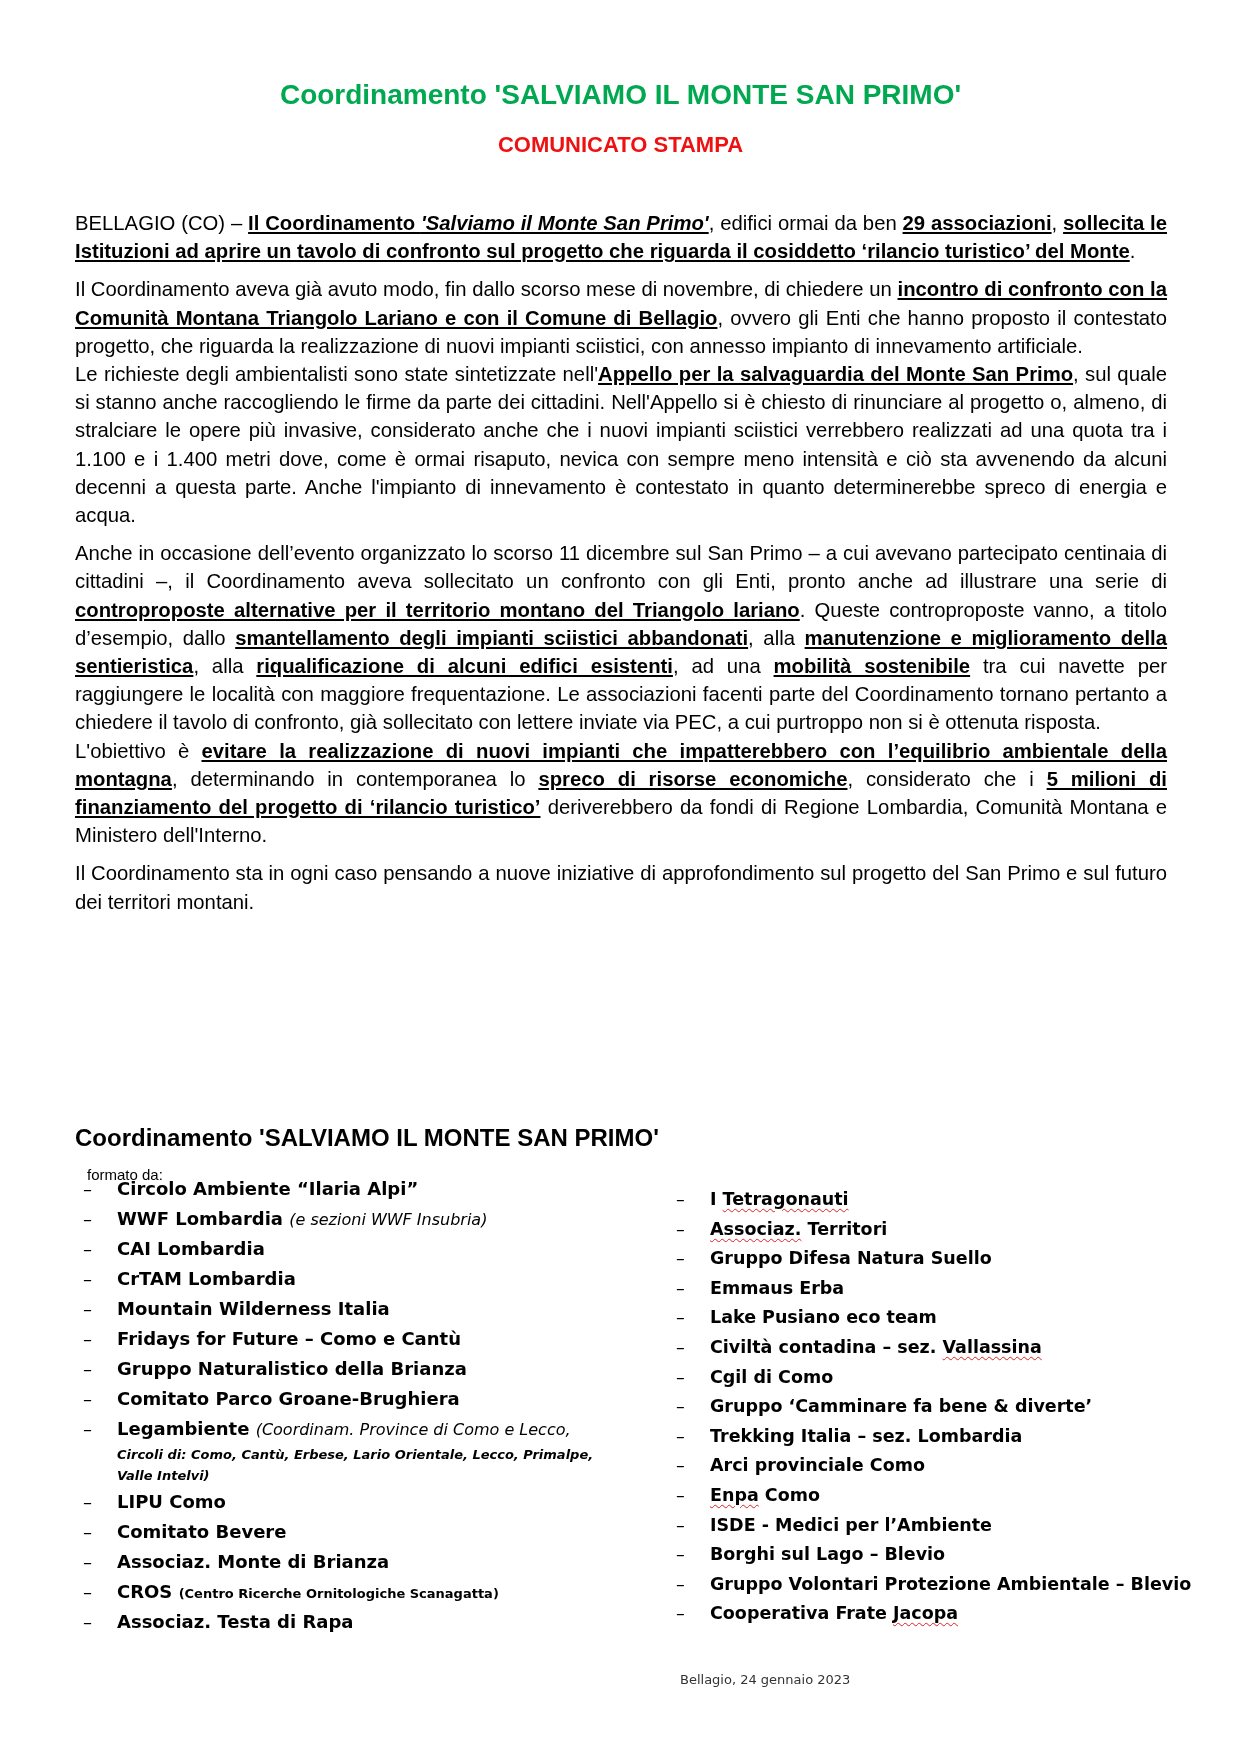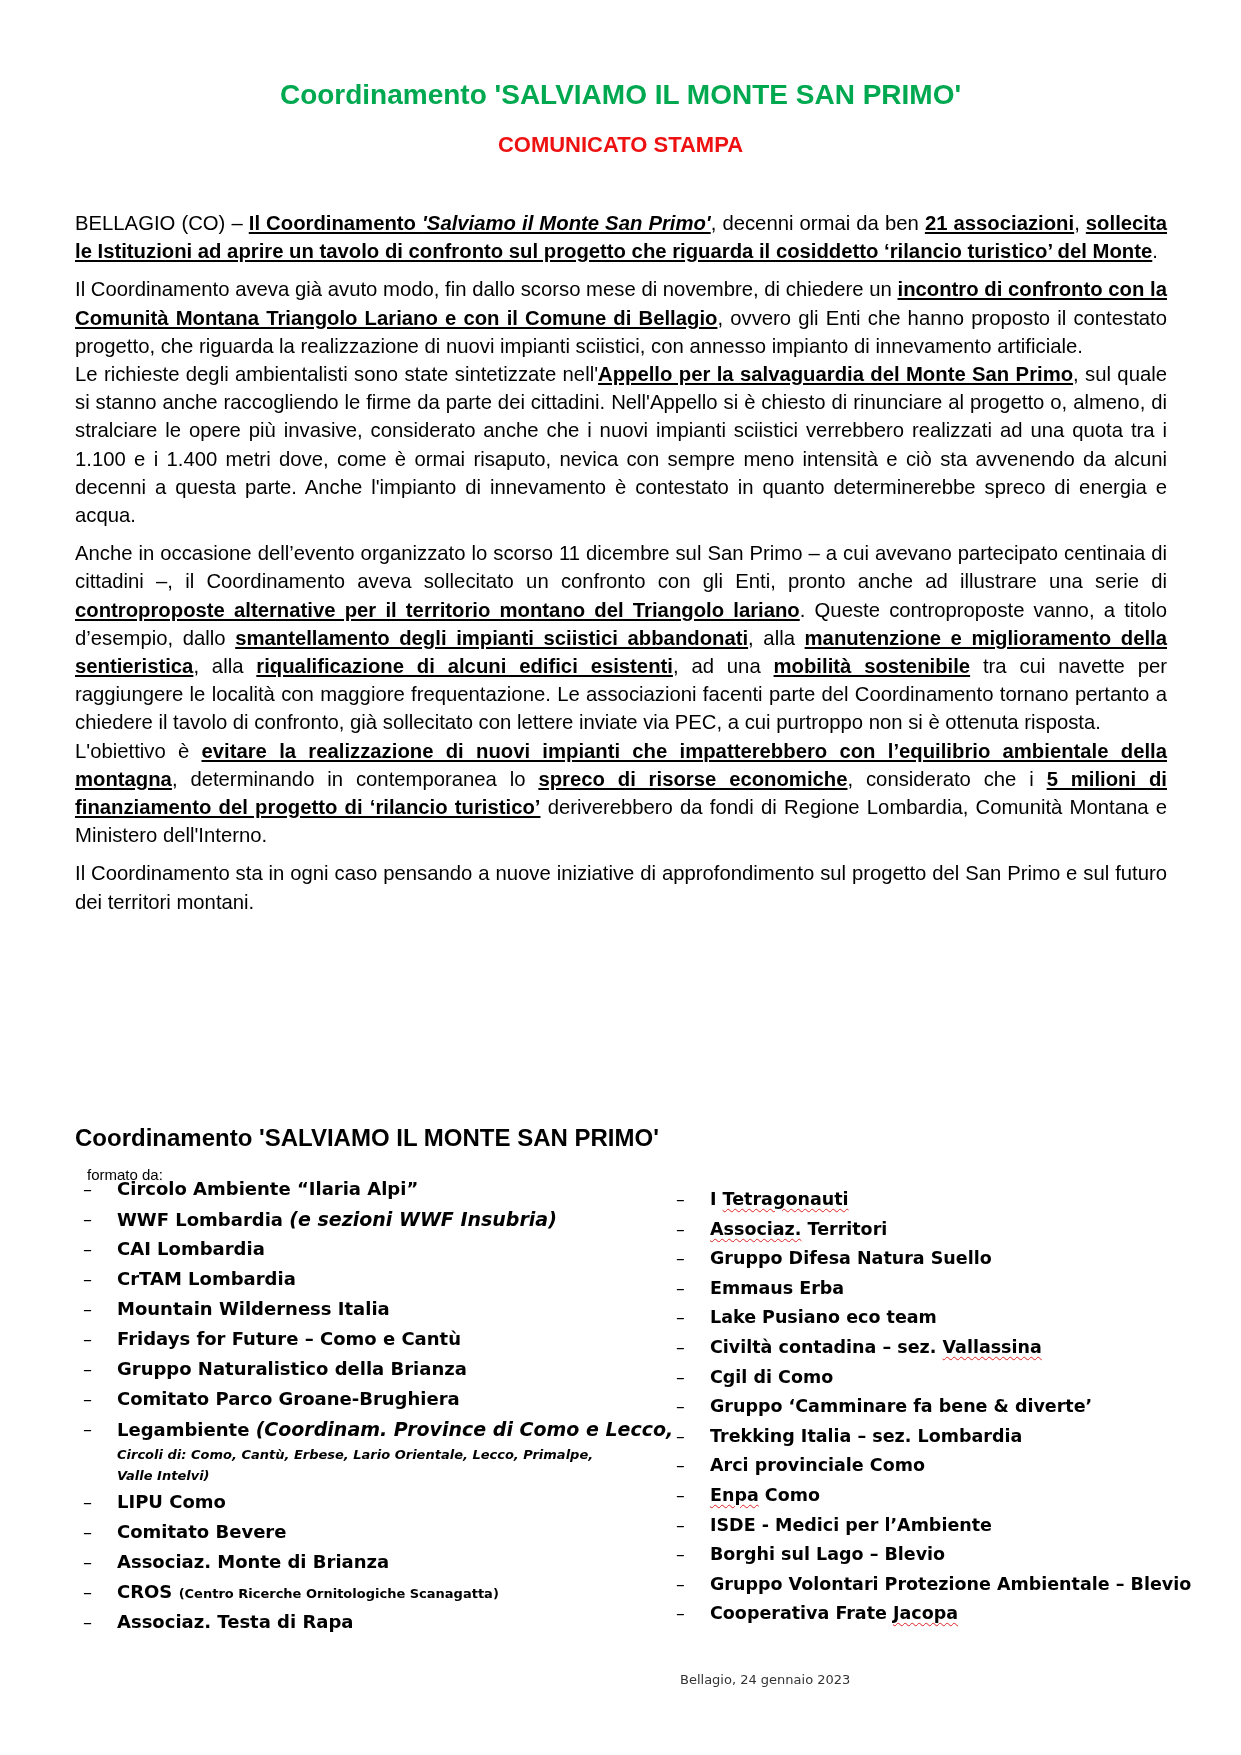--- a/index.html
+++ b/index.html
@@ -90,22 +90,22 @@
       height: 30px;
     }
     .org-list li .dash {
       position: absolute;
       left: 8px;
       top: 0;
       font-weight: normal;
     }
     .org-list li .note {
       font-style: italic;
-      font-size: 19px;
-      font-weight: bold;
+      font-size: 16px;
+      font-weight: normal;
       text-align: center;
     }
     .org-list li .note-plain {
       font-size: 13px;
       font-weight: bold;
     }
     .org-list li.multi {
       height: auto;
     }
     .org-list li.multi .note-block {
@@ -135,21 +135,21 @@
   </style>
 </head>
 <body>
 
 <div class="page">
 
   <h1 class="title">Coordinamento 'SALVIAMO IL MONTE SAN PRIMO'</h1>
   <h2 class="subtitle">COMUNICATO STAMPA</h2>
 
   <div class="body-text" style="top:209px;">
-    <p><span>BELLAGIO (CO) – </span><b>Il Coordinamento </b><b><i>'Salviamo il Monte San Primo'</i></b><span>, decenni ormai da ben </span><b>21 associazioni</b><span>, </span><b>sollecita le Istituzioni ad aprire un tavolo di confronto sul progetto che riguarda il cosiddetto ‘rilancio turistico’ del Monte</b><span>.</span></p>
+    <p><span>BELLAGIO (CO) – </span><b>Il Coordinamento </b><b><i>'Salviamo il Monte San Primo'</i></b><span>, edifici ormai da ben </span><b>29 associazioni</b><span>, </span><b>sollecita le Istituzioni ad aprire un tavolo di confronto sul progetto che riguarda il cosiddetto ‘rilancio turistico’ del Monte</b><span>.</span></p>
 
     <p class="gap"><span>Il Coordinamento aveva già avuto modo, fin dallo scorso mese di novembre, di chiedere un </span><b>incontro di confronto con la Comunità Montana Triangolo Lariano e con il Comune di Bellagio</b><span>, ovvero gli Enti che hanno proposto il contestato progetto, che riguarda la realizzazione di nuovi impianti sciistici, con annesso impianto di innevamento artificiale.</span></p>
 
     <p><span>Le richieste degli ambientalisti sono state sintetizzate nell'</span><b>Appello per la salvaguardia del Monte San Primo</b><span>, sul quale si stanno anche raccogliendo le firme da parte dei cittadini. Nell'Appello si è chiesto di rinunciare al progetto o, almeno, di stralciare le opere più invasive, considerato anche che i nuovi impianti sciistici verrebbero realizzati ad una quota tra i 1.100 e i 1.400 metri dove, come è ormai risaputo, nevica con sempre meno intensità e ciò sta avvenendo da alcuni decenni a questa parte. Anche l'impianto di innevamento è contestato in quanto determinerebbe spreco di energia e acqua.</span></p>
 
     <p class="gap"><span>Anche in occasione dell’evento organizzato lo scorso 11 dicembre sul San Primo – a cui avevano partecipato centinaia di cittadini –, il Coordinamento aveva sollecitato un confronto con gli Enti, pronto anche ad illustrare una serie di </span><b>controproposte alternative per il territorio montano del Triangolo lariano</b><span>. Queste controproposte vanno, a titolo d’esempio, dallo </span><b>smantellamento degli impianti sciistici abbandonati</b><span>, alla </span><b>manutenzione e miglioramento della sentieristica</b><span>, alla </span><b>riqualificazione di alcuni edifici esistenti</b><span>, ad una </span><b>mobilità sostenibile</b><span> tra cui navette per raggiungere le località con maggiore frequentazione. Le associazioni facenti parte del Coordinamento tornano pertanto a chiedere il tavolo di confronto, già sollecitato con lettere inviate via PEC, a cui purtroppo non si è ottenuta risposta.</span></p>
 
     <p><span>L'obiettivo è </span><b>evitare la realizzazione di nuovi impianti che impatterebbero con l’equilibrio ambientale della montagna</b><span>, determinando in contemporanea lo </span><b>spreco di risorse economiche</b><span>, considerato che i </span><b>5 milioni di finanziamento del progetto di ‘rilancio turistico’</b><span> deriverebbero da fondi di Regione Lombardia, Comunità Montana e Ministero dell'Interno.</span></p>
 
     <p class="gap"><span>Il Coordinamento sta in ogni caso pensando a nuove iniziative di approfondimento sul progetto del San Primo e sul futuro dei territori montani.</span></p>

